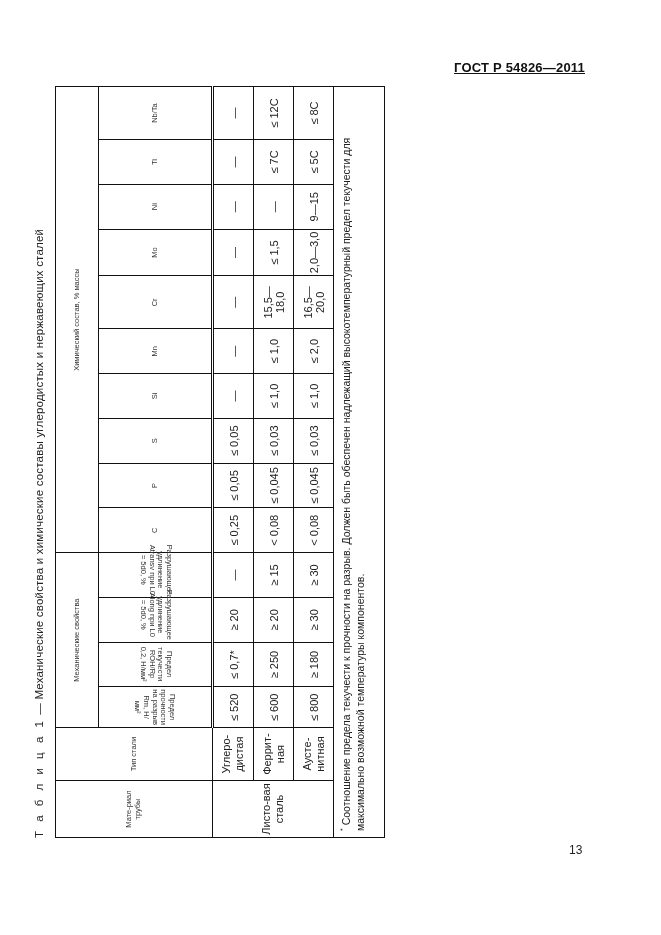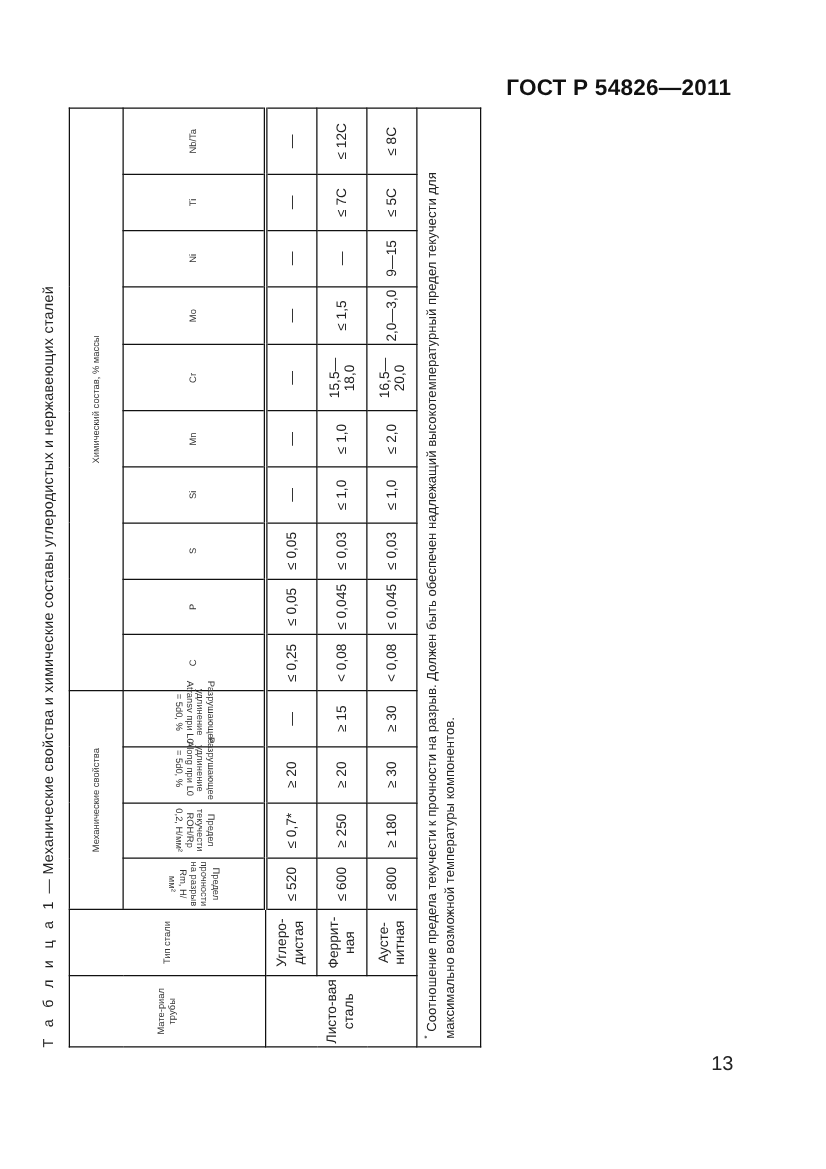--- a/index.html
+++ b/index.html
@@ -1,18 +1,18 @@
 <!DOCTYPE html>
 <html><head>
 <meta charset="utf-8">
 <style>
   html,body{margin:0;padding:0;background:#fff;}
   body{width:661px;height:935px;position:relative;overflow:hidden;font-family:"Liberation Sans",sans-serif;color:#222;}
-  .doc-header{position:absolute;top:60px;right:76px;font-weight:bold;font-size:18px;letter-spacing:0.2px;color:#111;}
-  .page-number{position:absolute;top:843px;left:569px;font-size:16px;color:#222;}
+  .doc-header{position:absolute;top:60px;right:76px;font-weight:bold;font-size:13px;letter-spacing:0.2px;color:#111;text-decoration:underline;}
+  .page-number{position:absolute;top:843px;left:569px;font-size:12px;color:#222;}
   
   .rot{position:absolute;left:33px;top:838px;width:752px;height:352px;transform-origin:0 0;transform:rotate(-90deg);}
   .caption{position:absolute;left:0;top:0;font-size:11.5px;color:#222;white-space:nowrap;letter-spacing:0.2px;}
   .caption .spaced{letter-spacing:3px;}
   table{position:absolute;left:0;top:22px;border-collapse:collapse;table-layout:fixed;width:752px;}
   td,th{border:1px solid #111;text-align:center;vertical-align:middle;padding:1px 2px;font-weight:normal;}
   th{font-size:7.5px;color:#333;line-height:1.15;}
   td{font-size:11px;color:#222;}
   td.type{font-size:11px;line-height:1.15;}
   tr.hdr-bottom th{border-bottom:3px double #111;}

